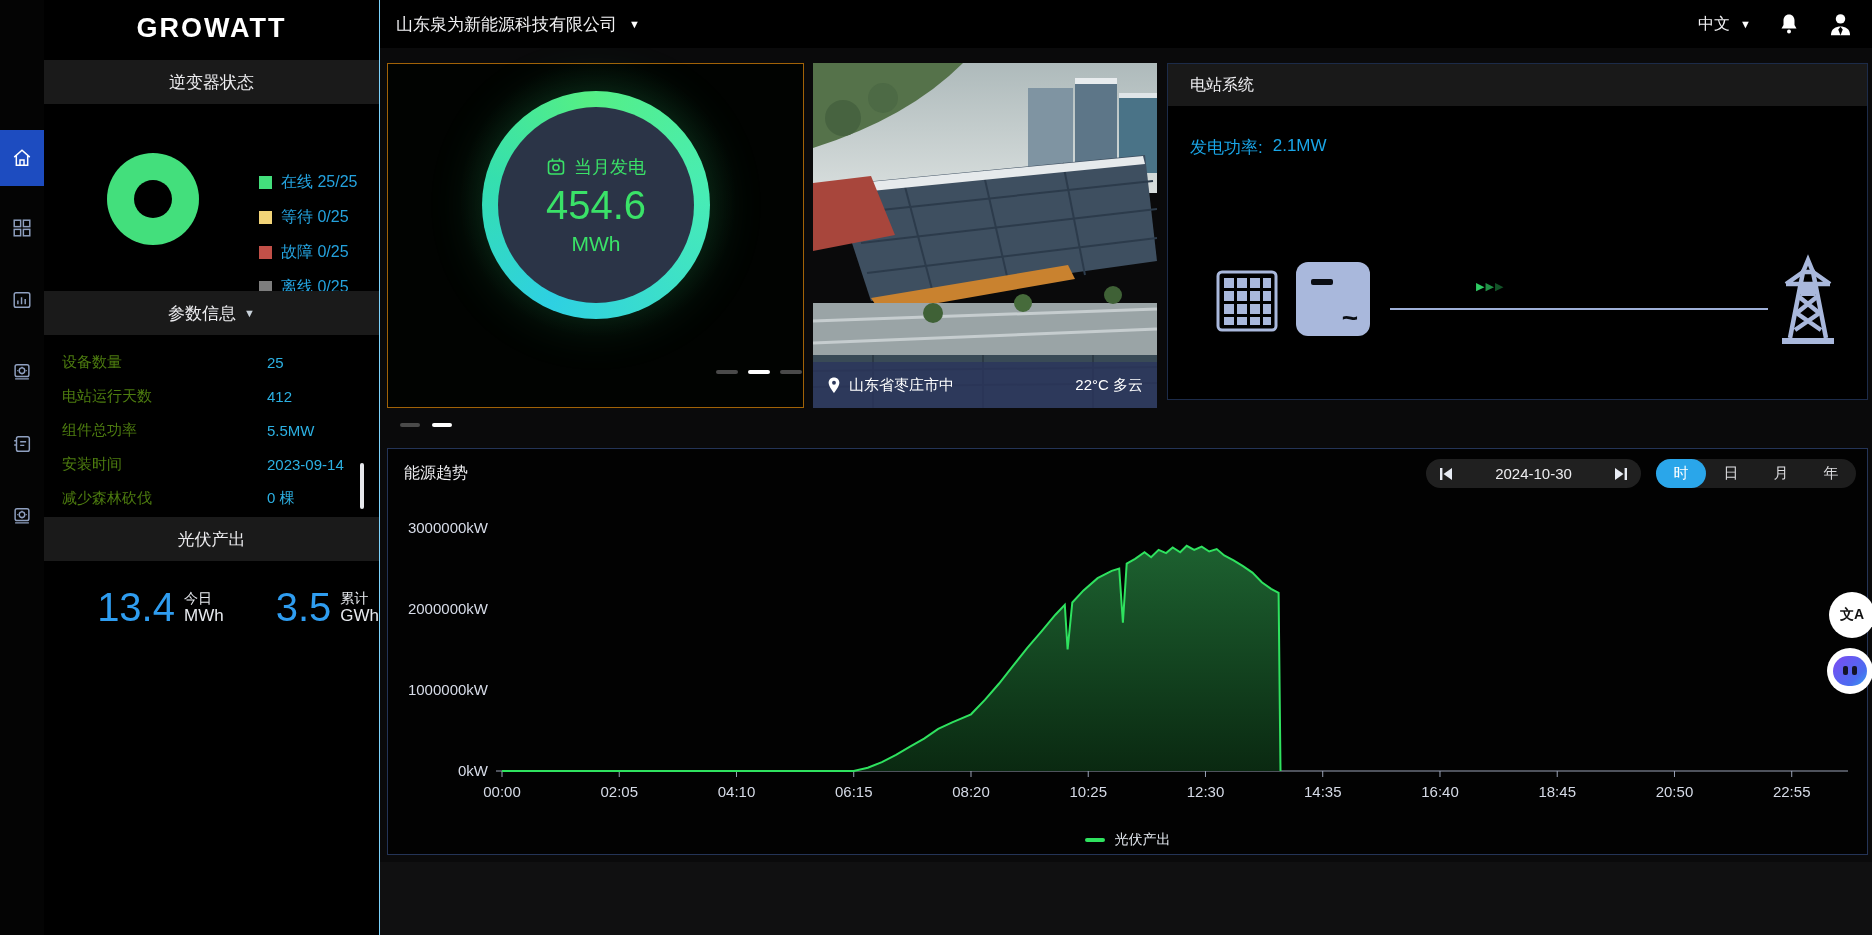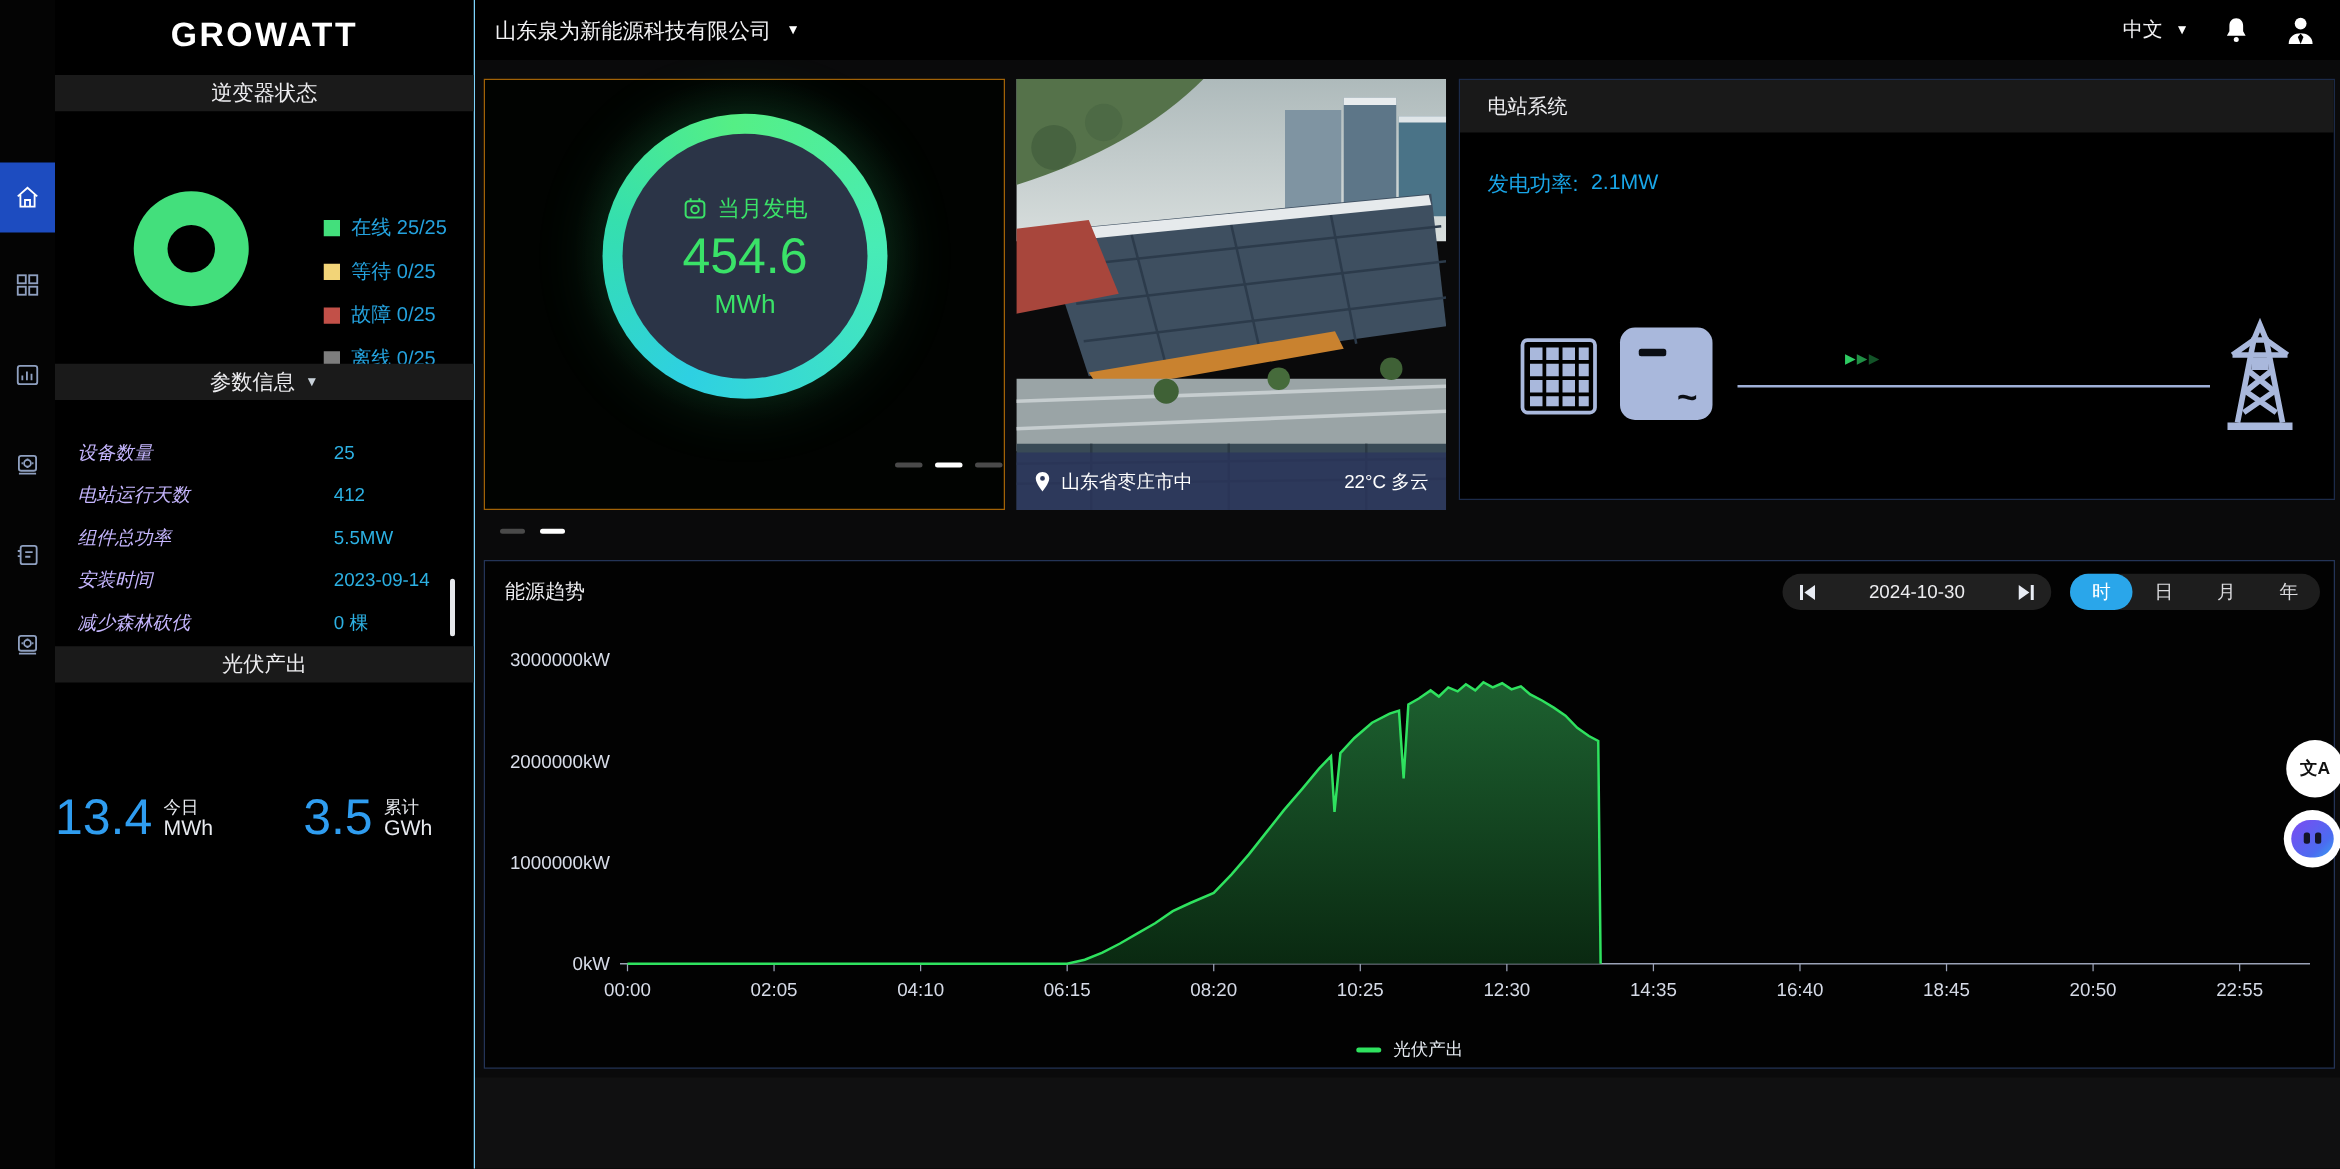--- a/index.html
+++ b/index.html
@@ -11,34 +11,34 @@
   #rail{left:0;top:0;width:44px;height:935px;background:#040404;z-index:5;}
   .rail-item{position:absolute;left:0;width:44px;height:56px;display:flex;align-items:center;justify-content:center;cursor:pointer;}
   .rail-item svg{width:22px;height:22px;stroke:#8fa0c0;fill:none;stroke-width:1.6;}
   .rail-item.active{background:#1d4cc0;}
   .rail-item.active svg{stroke:#ffffff;}
 
   
   #panel{left:44px;top:0;width:335px;height:935px;background:#000;border-right:1px solid #7dd3fc;z-index:4;}
   #logo{left:0;top:0;width:335px;height:56px;display:flex;align-items:center;justify-content:center;
         font-size:27px;font-weight:bold;letter-spacing:2px;color:#fff;}
-  .sec-head{left:0;width:335px;height:29px;background:#1a1a1a;display:flex;align-items:center;justify-content:center;
+  .sec-head{left:0;width:335px;height:44px;background:#1a1a1a;display:flex;align-items:center;justify-content:center;
             font-size:17px;color:#ececef;gap:8px;}
   .caret{font-size:11px;color:#c9d2da;}
   #donut{left:63px;top:153px;width:92px;height:92px;border-radius:50%;position:absolute;}
   #donut::after{content:"";position:absolute;inset:27px;border-radius:50%;background:#000;}
   #status-legend{left:215px;top:130px;position:absolute;display:flex;flex-direction:column;gap:13px;margin-top:41px;}
   .legend-item{display:flex;align-items:center;gap:9px;font-size:16px;color:#24a2de;height:22px;}
   .legend-item .sw{width:13px;height:13px;display:inline-block;}
   #param-rows{left:0;top:345px;width:335px;position:absolute;}
   .param-row{display:flex;align-items:center;height:34px;padding-left:18px;font-size:15px;}
-  .param-row .pl{flex:1;color:#c4b5fd;font-style:italic;}
+  .param-row .pl{flex:1;color:#4d7c0f;}
   .param-row .pv{width:112px;color:#2cb0e2;}
   #panel-scrollbar{left:316px;top:463px;width:4px;height:46px;background:#e6e8ec;border-radius:2px;position:absolute;cursor:pointer;}
-  #pv-values{left:0;top:585px;width:335px;position:absolute;display:flex;justify-content:flex-start;gap:72px;margin-top:47px;}
+  #pv-values{left:0;top:585px;width:335px;position:absolute;display:flex;justify-content:flex-end;gap:52px;}
   .pv-group{display:flex;align-items:center;gap:9px;}
   .pv-num{font-size:40px;color:#2f9df0;}
   .pv-unit{display:flex;flex-direction:column;line-height:1.15;}
   .pv-unit .u1{font-size:14px;color:#e7eaef;}
   .pv-unit .u2{font-size:17px;color:#e7eaef;}
 
   
   #topbar{left:380px;top:0;width:1492px;height:48px;background:#000;z-index:3;}
   #company{position:absolute;left:16px;top:0;height:48px;display:flex;align-items:center;gap:12px;
            font-size:17px;color:#f2f2f4;cursor:pointer;}

